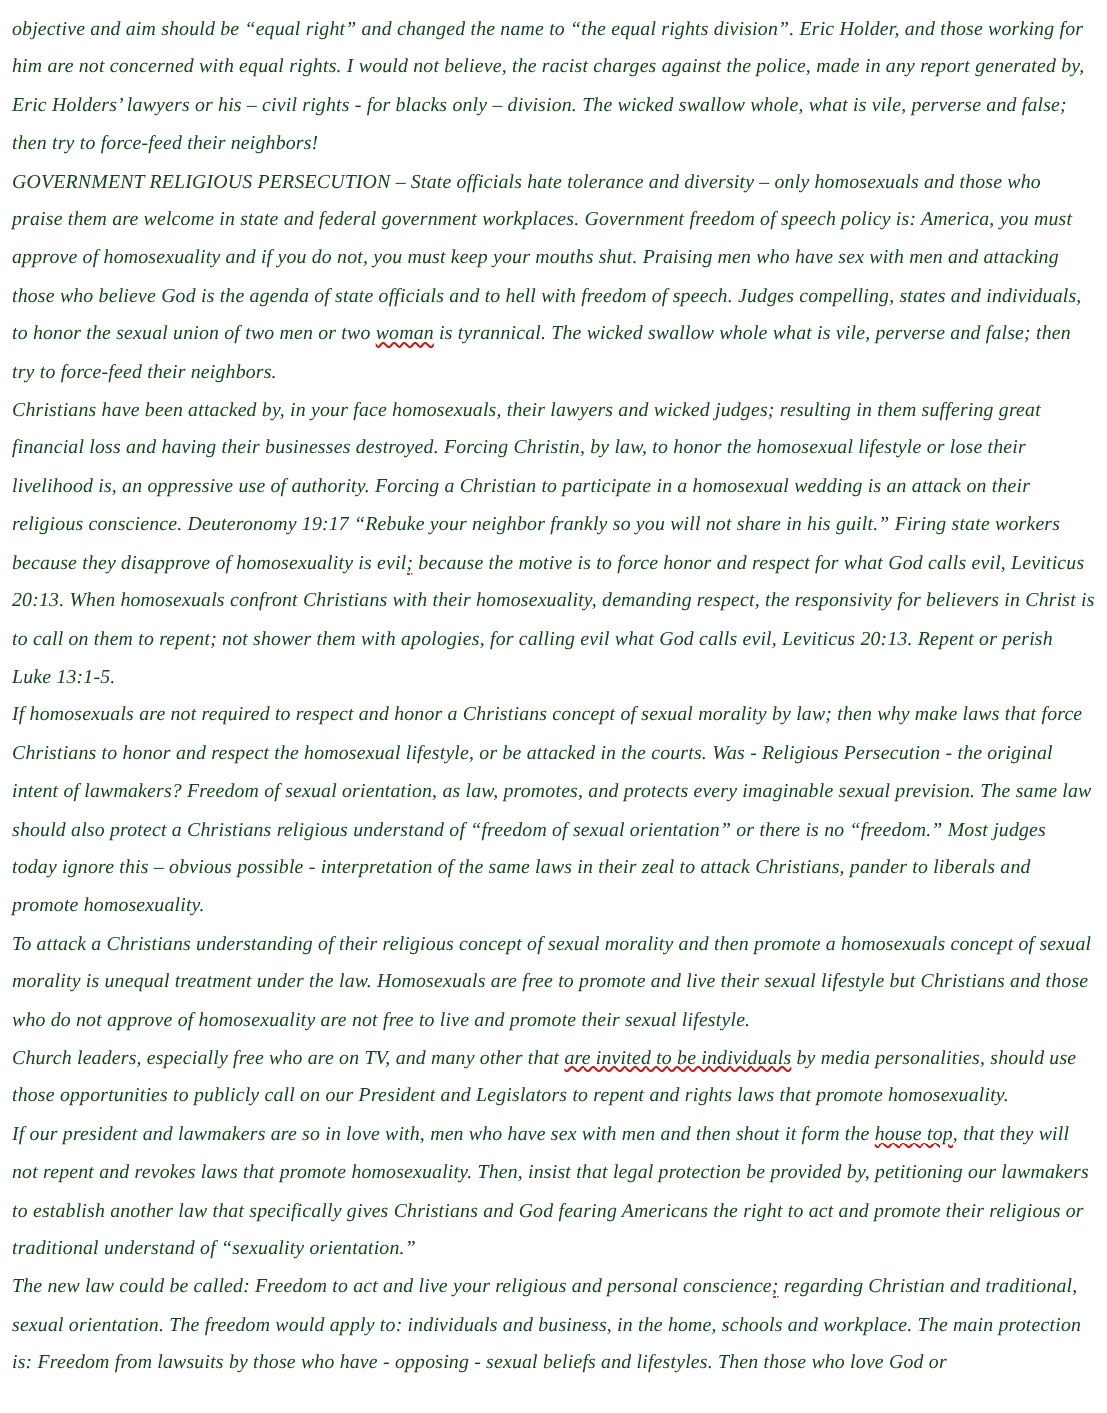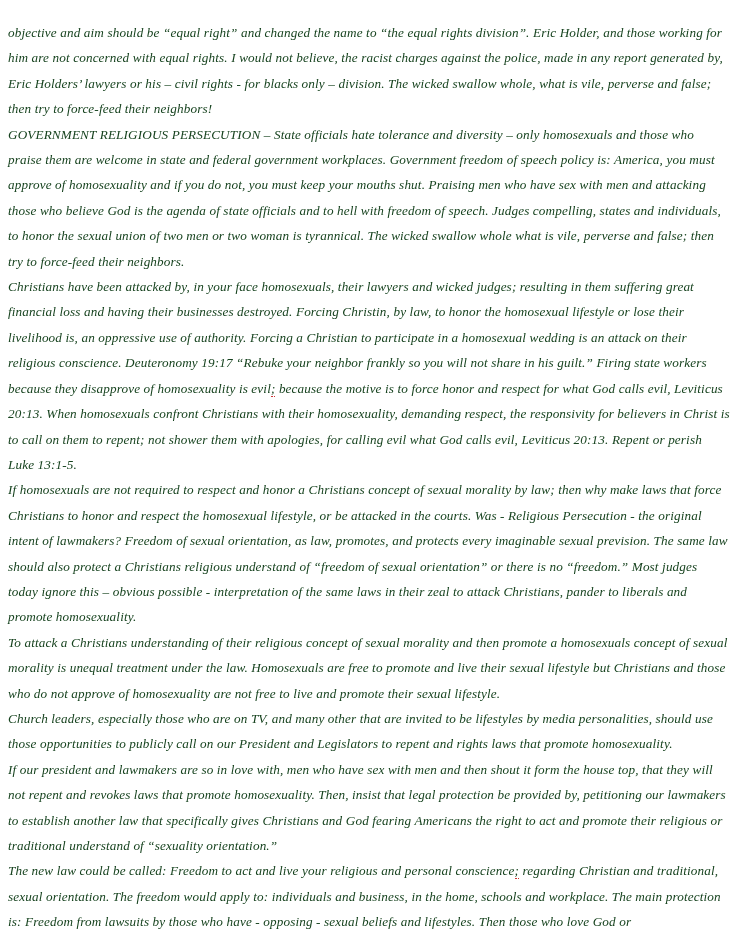--- a/index.html
+++ b/index.html
@@ -11,36 +11,37 @@
     width: 738px;
     height: 942px;
     font-family: "Liberation Serif", serif;
     color: #1a3d1a;
     overflow: hidden;
   }
   .page {
     width: 738px;
     height: 942px;
     box-sizing: border-box;
-    padding: 20px 8px 0 8px;
+    padding: 6px 8px 0 8px;
     position: relative;
   }
   .para {
     font-style: italic;
     font-size: 13.2px;
     line-height: 25.4px;
     color: #17431f;
     text-align: left;
     margin: 0 0 0 0;
     letter-spacing: 0.01em;
   }
   .para + .para {
     margin-top: 0px;
   }
   .wavy {
+    text-decoration: underline;
     text-decoration-style: wavy;
     text-decoration-color: #c02020;
   }
   .dotted-red {
     border-bottom: 1px dotted #c33;
   }
 </style>
 </head>
 <body>
 
@@ -49,19 +50,19 @@
   <p class="para">objective and aim should be “equal right” and changed the name to “the equal rights division”. Eric Holder, and those working for him are not concerned with equal rights. I would not believe, the racist charges against the police, made in any report generated by, Eric Holders’ lawyers or his – civil rights - for blacks only – division. The wicked swallow whole, what is vile, perverse and false; then try to force-feed their neighbors!</p>
 
   <p class="para"><span>GOVERNMENT RELIGIOUS PERSECUTION – State officials hate tolerance and diversity – only homosexuals and those who praise them are welcome in state and federal government workplaces. Government freedom of speech policy is: America, you must approve of homosexuality and if you do not, you must keep your mouths shut. Praising men who have sex with men and attacking those who believe God is the agenda of state officials and to hell with freedom of speech. Judges compelling, states and individuals, to honor the sexual union of two men or two </span><span class="wavy">woman</span><span> is tyrannical. The wicked swallow whole what is vile, perverse and false; then try to force-feed their neighbors.</span></p>
 
   <p class="para"><span>Christians have been attacked by, in your face homosexuals, their lawyers and wicked judges; resulting in them suffering great financial loss and having their businesses destroyed. Forcing Christin, by law, to honor the homosexual lifestyle or lose their livelihood is, an oppressive use of authority. Forcing a Christian to participate in a homosexual wedding is an attack on their religious conscience. Deuteronomy 19:17 “Rebuke your neighbor frankly so you will not share in his guilt.” Firing state workers because they disapprove of homosexuality is evil</span><span class="dotted-red">;</span><span> because the motive is to force honor and respect for what God calls evil, Leviticus 20:13. When homosexuals confront Christians with their homosexuality, demanding respect, the responsivity for believers in Christ is to call on them to repent; not shower them with apologies, for calling evil what God calls evil, Leviticus 20:13. Repent or perish Luke 13:1-5.</span></p>
 
   <p class="para">If homosexuals are not required to respect and honor a Christians concept of sexual morality by law; then why make laws that force Christians to honor and respect the homosexual lifestyle, or be attacked in the courts. Was - Religious Persecution - the original intent of lawmakers? Freedom of sexual orientation, as law, promotes, and protects every imaginable sexual prevision. The same law should also protect a Christians religious understand of “freedom of sexual orientation” or there is no “freedom.” Most judges today ignore this – obvious possible - interpretation of the same laws in their zeal to attack Christians, pander to liberals and promote homosexuality.</p>
 
   <p class="para">To attack a Christians understanding of their religious concept of sexual morality and then promote a homosexuals concept of sexual morality is unequal treatment under the law. Homosexuals are free to promote and live their sexual lifestyle but Christians and those who do not approve of homosexuality are not free to live and promote their sexual lifestyle.</p>
 
-  <p class="para"><span>Church leaders, especially those who are on TV, and many other that </span><span class="wavy">are invited to be lifestyles</span><span> by media personalities, should use those opportunities to publicly call on our President and Legislators to repent and rights laws that promote homosexuality.</span></p>
+  <p class="para"><span>Church leaders, especially free who are on TV, and many other that </span><span class="wavy">are invited to be individuals</span><span> by media personalities, should use those opportunities to publicly call on our President and Legislators to repent and rights laws that promote homosexuality.</span></p>
 
   <p class="para"><span>If our president and lawmakers are so in love with, men who have sex with men and then shout it form the </span><span class="wavy">house top</span><span>, that they will not repent and revokes laws that promote homosexuality. Then, insist that legal protection be provided by, petitioning our lawmakers to establish another law that specifically gives Christians and God fearing Americans the right to act and promote their religious or traditional understand of “sexuality orientation.”</span></p>
 
   <p class="para"><span>The new law could be called: Freedom to act and live your religious and personal conscience</span><span class="dotted-red">;</span><span> regarding Christian and traditional, sexual orientation. The freedom would apply to: individuals and business, in the home, schools and workplace. The main protection is: Freedom from lawsuits by those who have - opposing - sexual beliefs and lifestyles. Then those who love God or</span></p>
 
 </div>
 
 </body></html>

